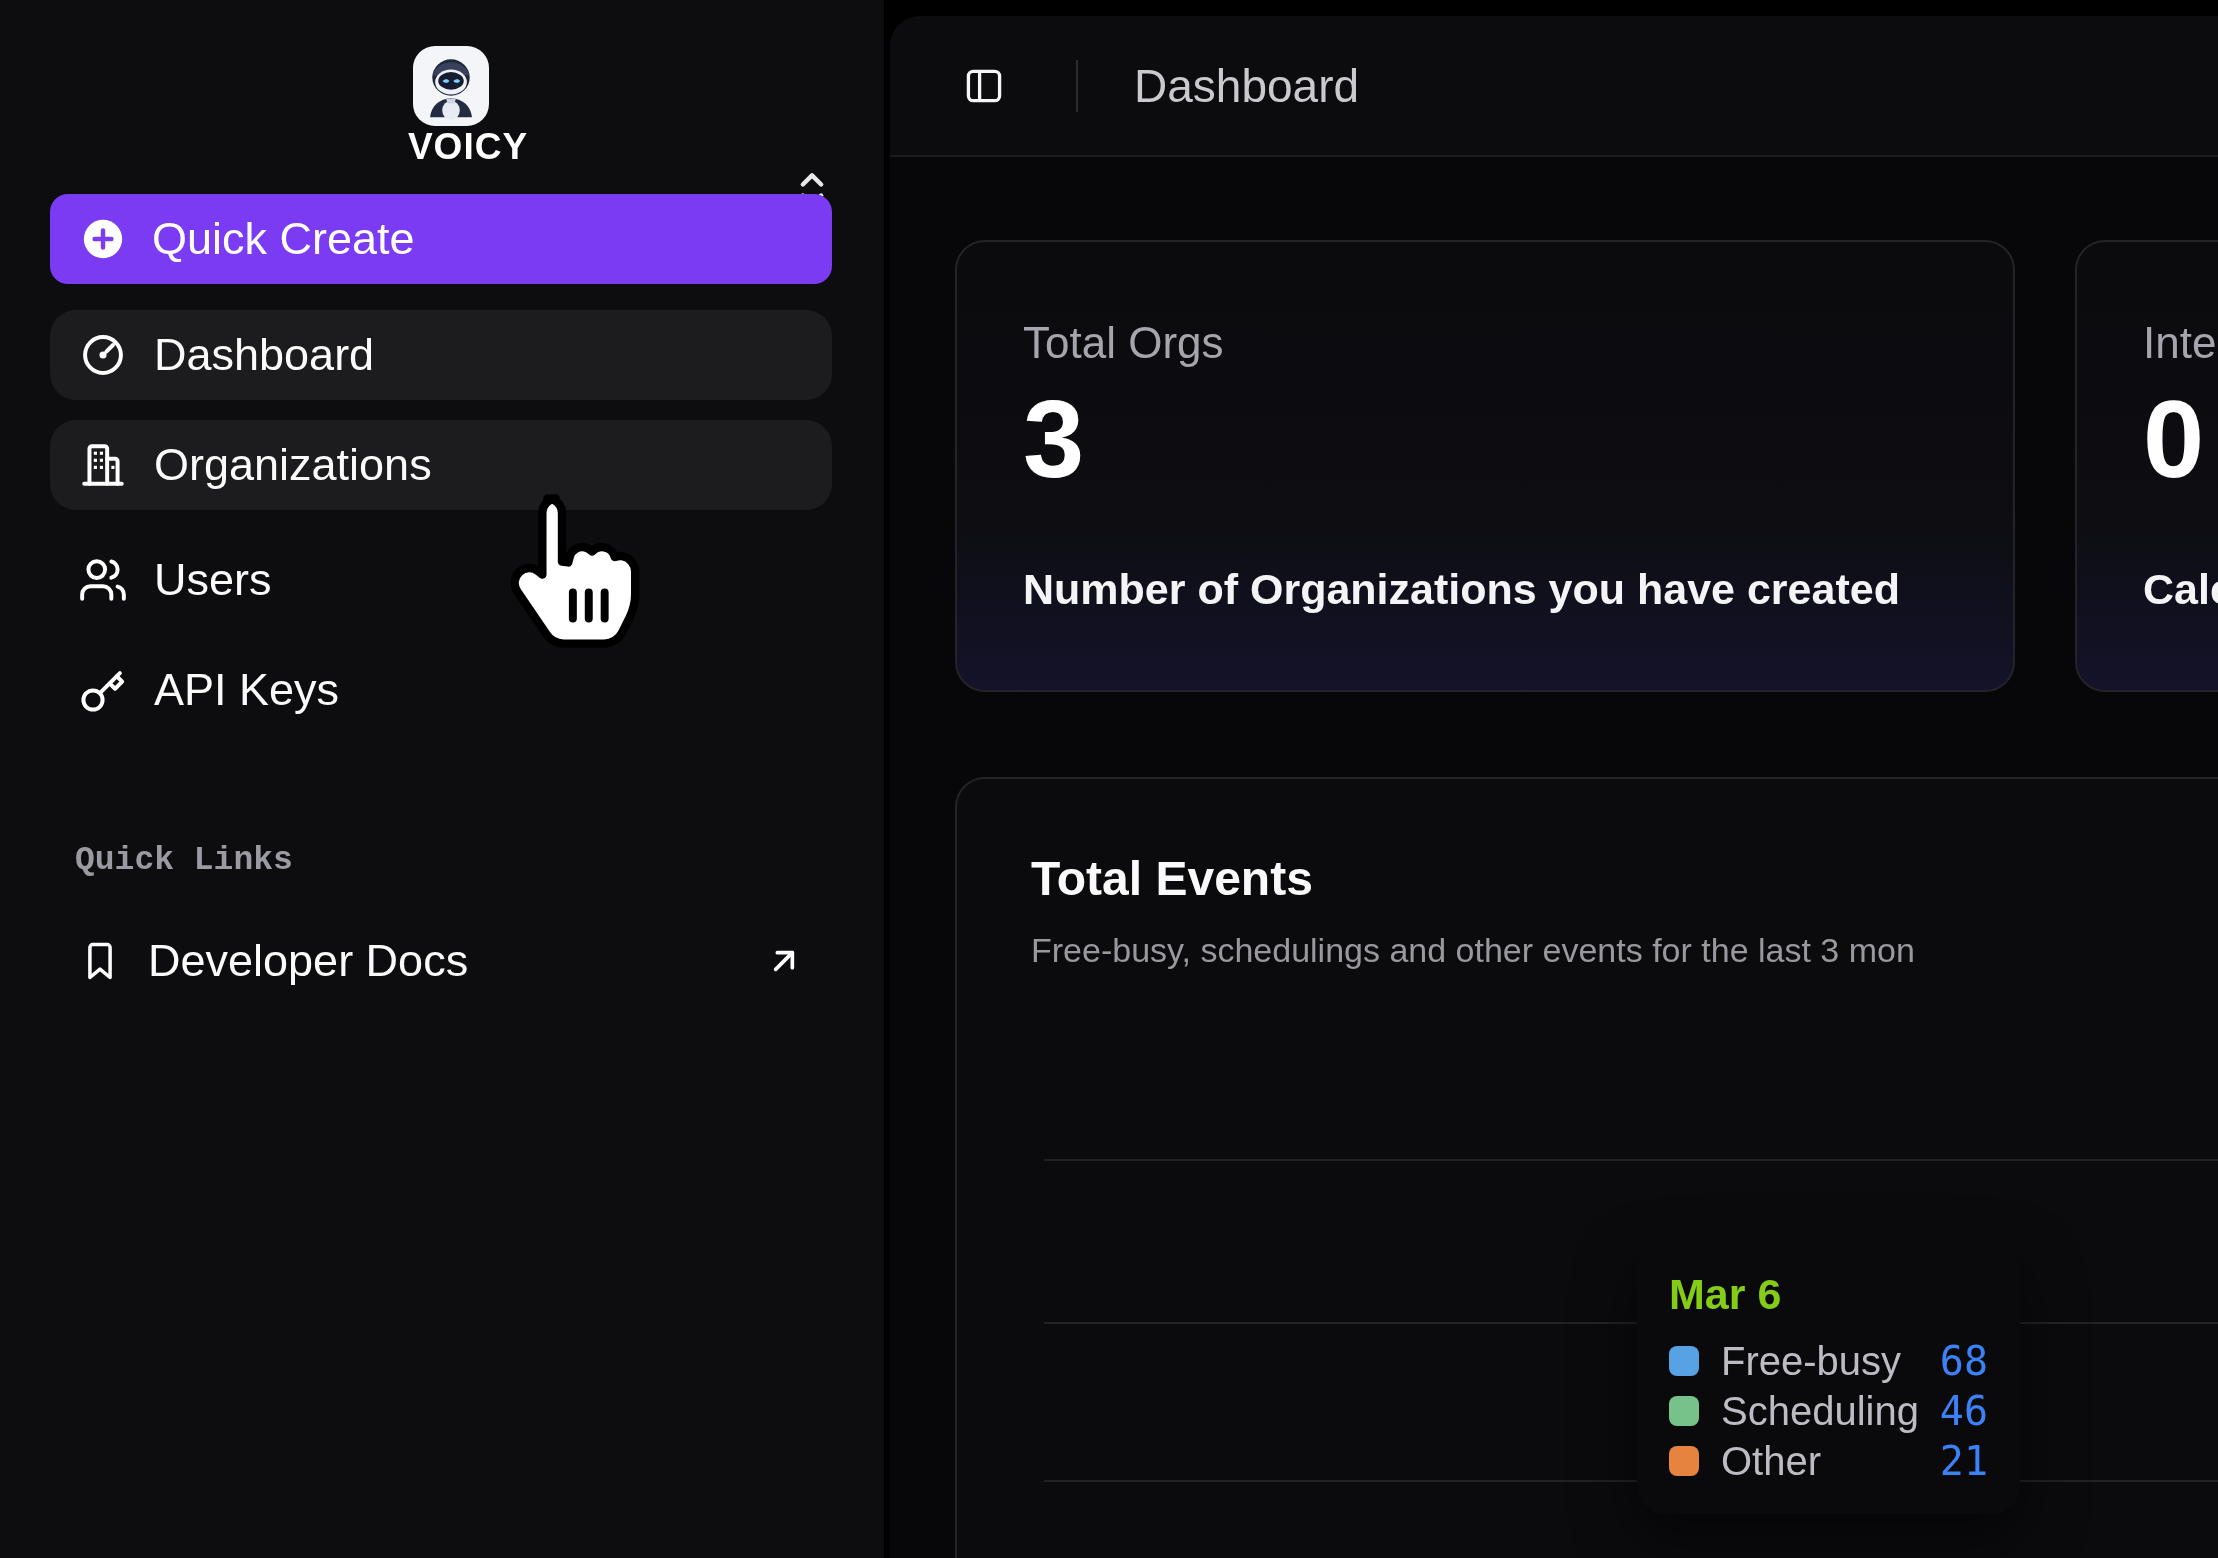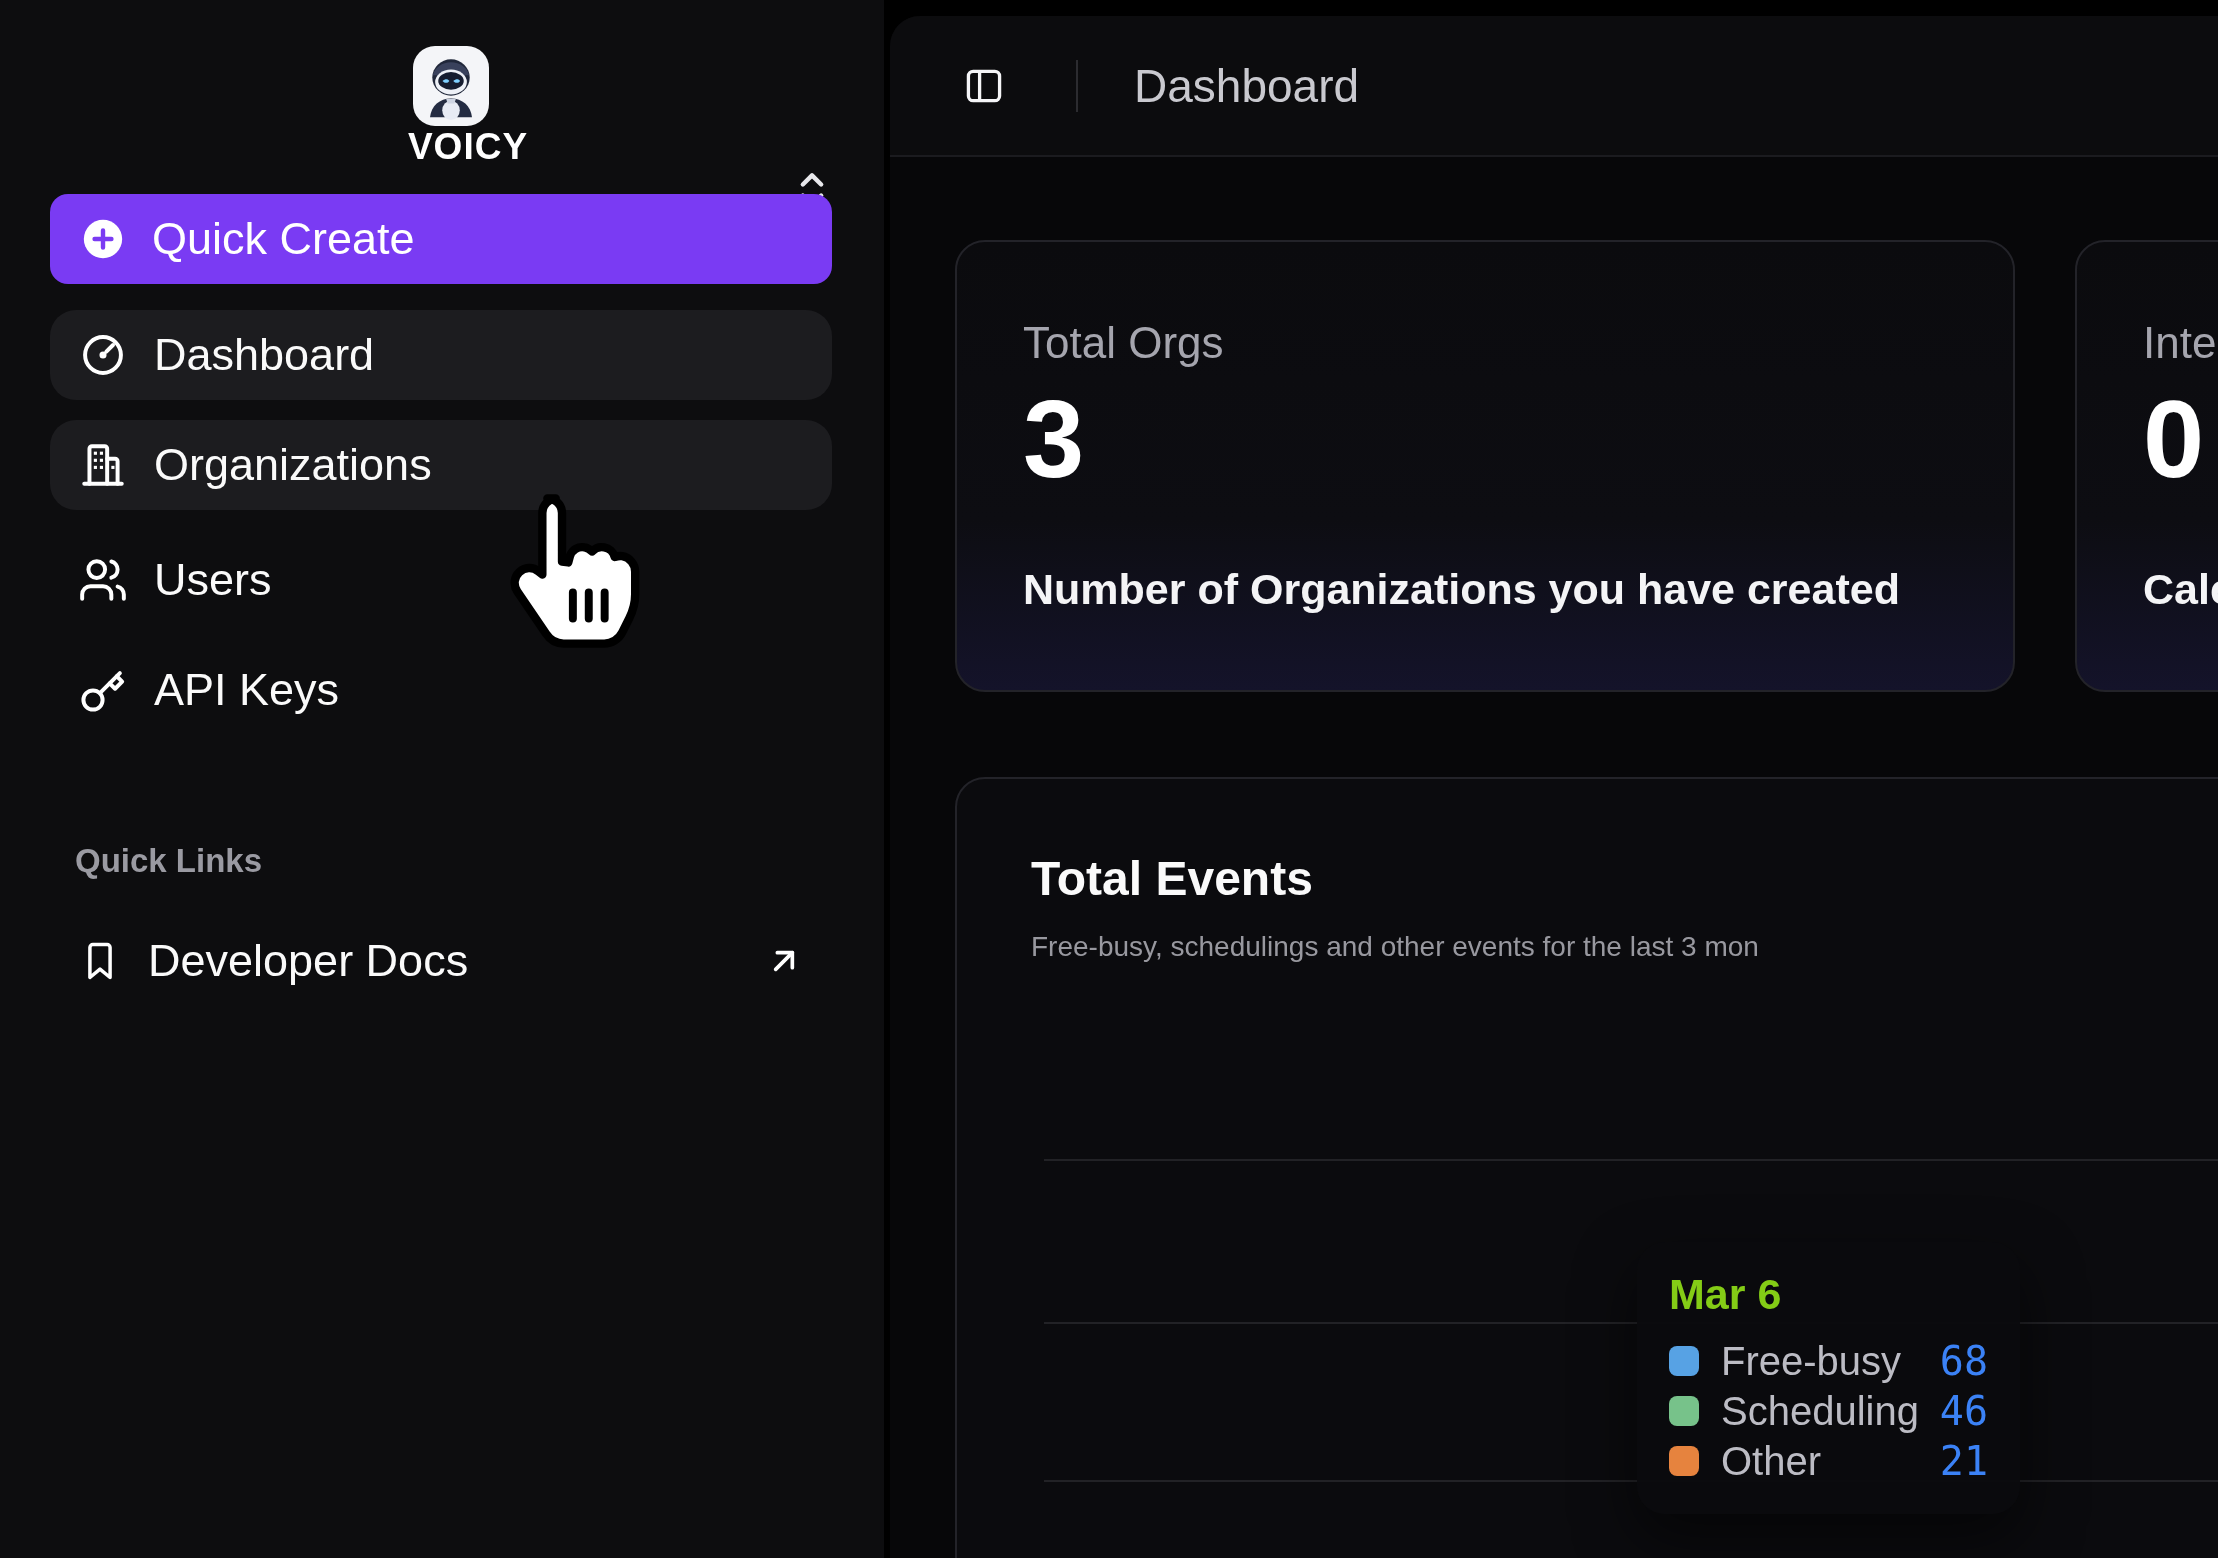--- a/index.html
+++ b/index.html
@@ -34,21 +34,21 @@
 
   .nav-item {
     position:absolute; left:50px; width:782px; height:90px; border-radius:26px;
     display:flex; align-items:center; padding:0 28px; color:#fafafa;
   }
   .nav-item.filled { background:#1c1c1f; }
   .nav-icon { width:50px; height:50px; color:#fff; flex:0 0 auto; }
   .nav-label { margin-left:26px; font-size:45px; font-weight:500; color:#fafafa; }
 
   .quick-links-header {
-    position:absolute; left:75px; top:842px; font-size:33px; font-weight:600; color:#9a9aa2;
+    position:absolute; left:75px; top:842px; font-size:33px; font-weight:600; color:#9a9aa2;font-family:Liberation Mono, monospace;
   }
   .doc-link {
     position:absolute; left:50px; top:922px; width:782px; height:78px;
     display:flex; align-items:center; padding:0 28px;
   }
   .doc-arrow { margin-left:auto; width:40px; height:40px; color:#fff; }
 
   
   .main-panel {
     position:absolute; left:890px; top:16px; width:1400px; height:1542px;
@@ -74,21 +74,21 @@
   .stat-card.two { left:1185px; width:520px; }
   .stat-title { font-size:44px; font-weight:500; color:#a5a5ae; }
   .stat-value { margin-top:16px; font-size:110px; font-weight:800; color:#ffffff; line-height:1; }
   .stat-desc { margin-top:auto; font-size:43px; font-weight:700; color:#f4f4f6; white-space:nowrap; }
 
   .events-card {
     position:absolute; left:65px; top:761px; width:1600px; height:900px;
     border-radius:30px; border:2px solid #232329; background:#0b0b0e;
   }
   .events-title { position:absolute; left:74px; top:72px; font-size:48px; font-weight:700; color:#fafafa; }
-  .events-subtitle { position:absolute; left:74px; top:152px; font-size:28px; font-weight:400; color:#98989f; white-space:nowrap; }
+  .events-subtitle { position:absolute; left:74px; top:152px; font-size:34px; font-weight:400; color:#98989f; white-space:nowrap; }
 
   .gridline { position:absolute; left:87px; right:-120px; height:2px; background:#222226; }
   .gl-1 { top:380px; } .gl-2 { top:543px; } .gl-3 { top:701px; }
 
   .chart-tooltip {
     position:absolute; left:680px; top:463px; width:383px;
     background:rgba(10,10,13,0.97); border-radius:28px;
     padding:26px 32px 28px 32px;
     box-shadow:0 24px 60px rgba(0,0,0,0.55);
   }

